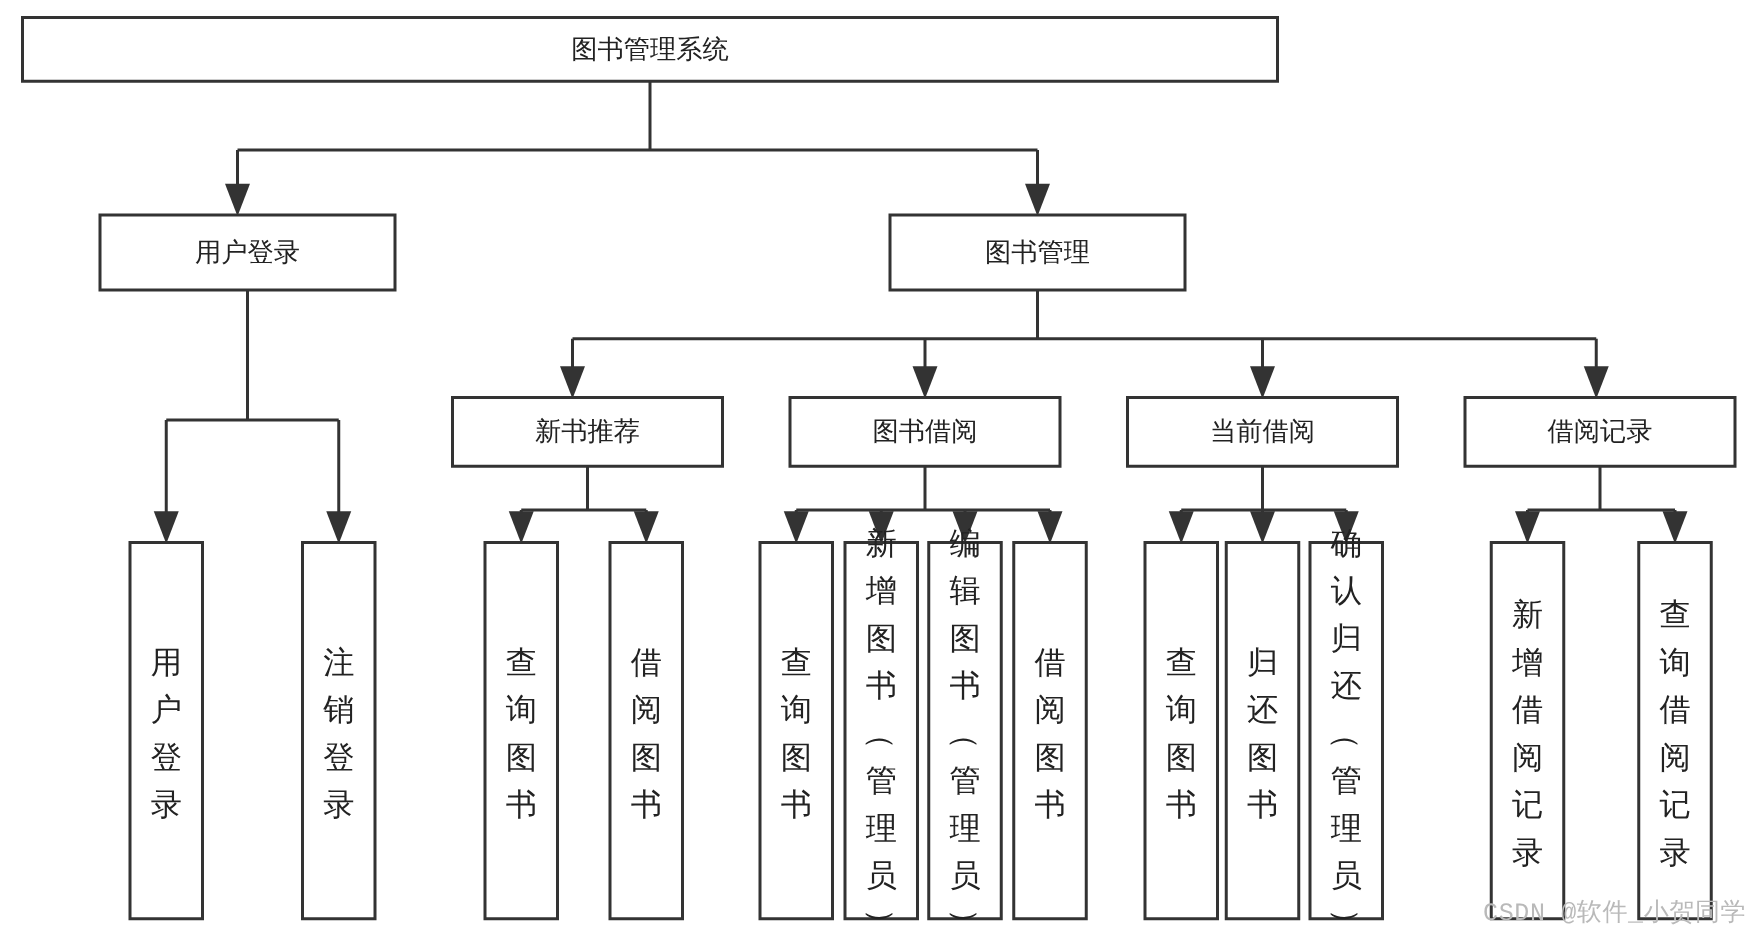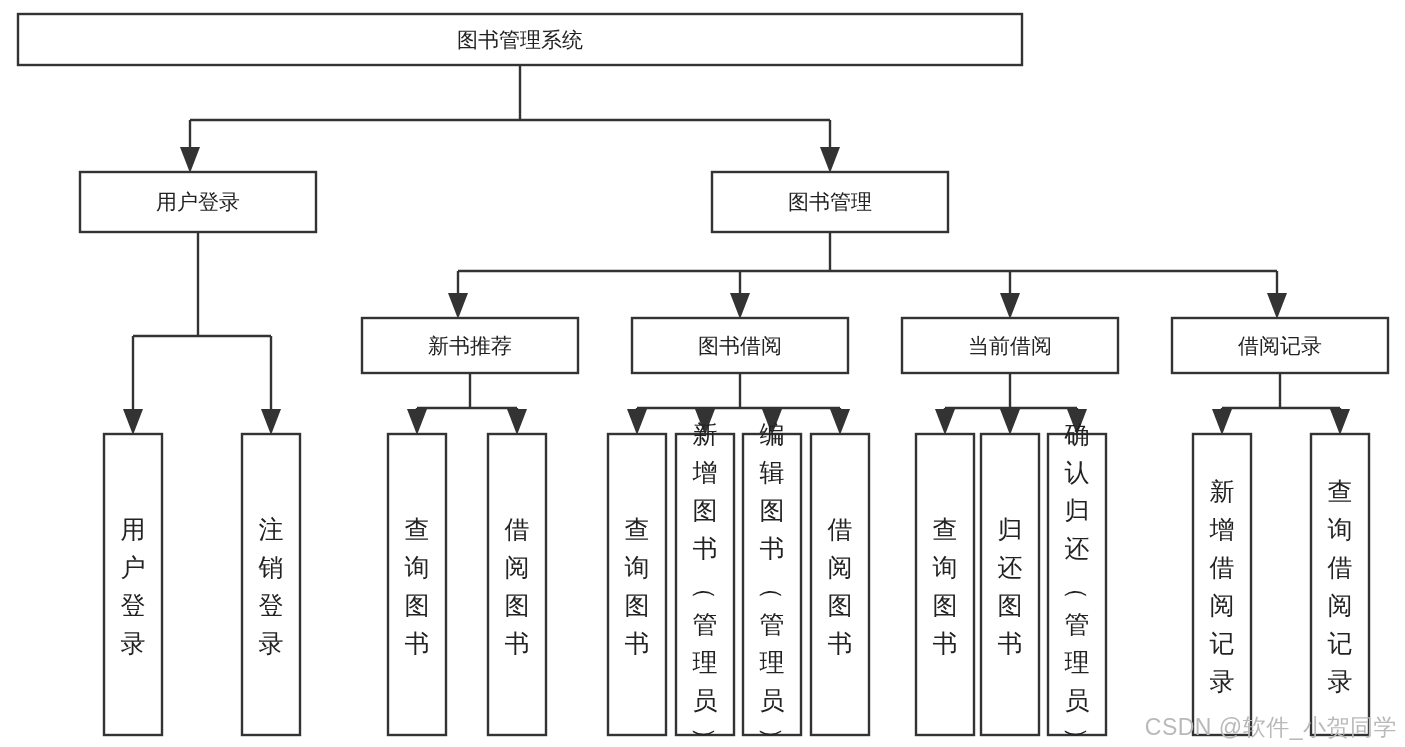--- a/index.html
+++ b/index.html
@@ -53,22 +53,22 @@
     stroke-linecap: butt;
   }
   .arrow-head {
     fill: #333333;
     stroke: none;
   }
   .watermark {
     position: absolute;
     right: 8px;
     bottom: 4px;
-    font-family: Liberation Sans, sans-serif;
-    font-size: 23px;
+    font-family: Liberation Mono, monospace;
+    font-size: 20px;
     color: #b9b9b9;
     letter-spacing: 0.5px;
     white-space: nowrap;
     user-select: none;
     text-align: right;
   }
 </style>
 </head>
 <body>
 

